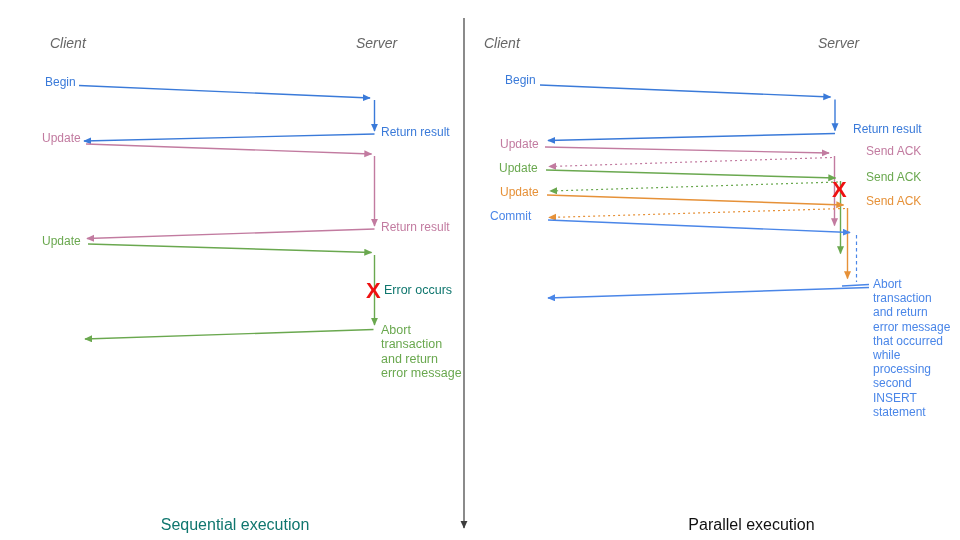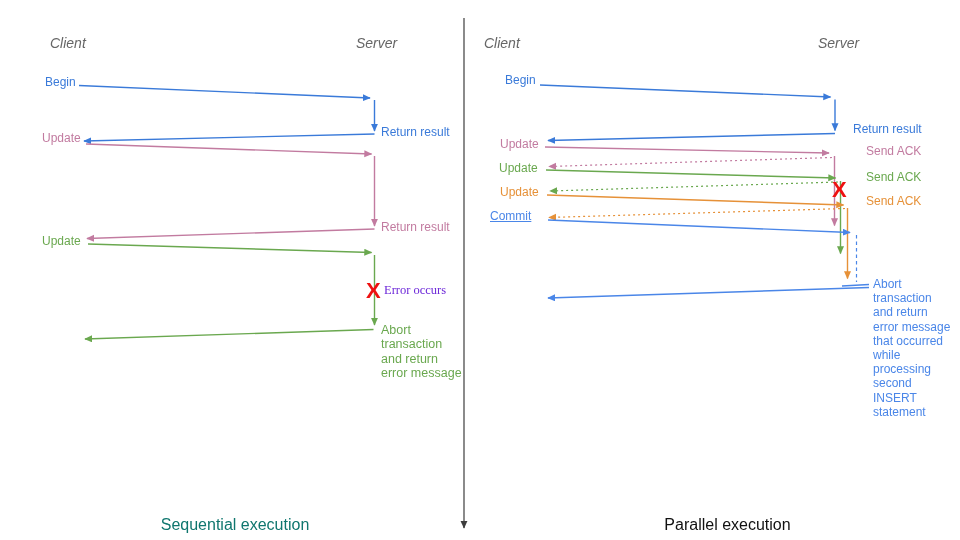--- a/index.html
+++ b/index.html
@@ -83,21 +83,21 @@
   <div class="lbl hdr" style="left: 50px; top: 25px; color: rgb(102, 102, 102);">Client</div>
   <div class="lbl hdr" style="left: 356px; top: 25px; color: rgb(102, 102, 102);">Server</div>
 
   <div class="lbl" style="left: 45px; top: 65px; color: rgb(58, 122, 217);">Begin</div>
   <div class="lbl" style="left: 381px; top: 115px; color: rgb(58, 122, 217);">Return result</div>
   <div class="lbl" style="left: 42px; top: 121px; color: rgb(194, 123, 160);">Update</div>
   <div class="lbl" style="left: 381px; top: 210px; color: rgb(194, 123, 160);">Return result</div>
   <div class="lbl" style="left: 42px; top: 224px; color: rgb(106, 168, 79);">Update</div>
 
   <div class="lbl x-mark" style="left: 366px; top: 270px; color: rgb(238, 17, 17);">X</div>
-  <div class="lbl small" style="left: 384px; top: 273px; color: #6d28d9; font-family: Liberation Serif, serif;">Error occurs</div>
+  <div class="lbl small" style="left: 384px; top: 273px; color: #0f766e;">Error occurs</div>
 
   <div class="lbl multi" style="left: 381px; top: 313px; color: rgb(106, 168, 79);">Abort
 transaction
 and return
 error message</div>
 
   <div class="lbl title" style="left: 105px; top: 506px; width: 260px; color: #0f766e;">Sequential execution</div>
 
   <div class="lbl hdr" style="left: 484px; top: 25px; color: rgb(102, 102, 102);">Client</div>
   <div class="lbl hdr" style="left: 818px; top: 25px; color: rgb(102, 102, 102);">Server</div>
@@ -107,32 +107,32 @@
 
   <div class="lbl" style="left: 500px; top: 127px; color: rgb(194, 123, 160);">Update</div>
   <div class="lbl" style="left: 866px; top: 134px; color: rgb(194, 123, 160);">Send ACK</div>
 
   <div class="lbl" style="left: 499px; top: 151px; color: rgb(106, 168, 79);">Update</div>
   <div class="lbl" style="left: 866px; top: 160px; color: rgb(106, 168, 79);">Send ACK</div>
 
   <div class="lbl" style="left: 500px; top: 175px; color: rgb(230, 145, 56);">Update</div>
   <div class="lbl" style="left: 866px; top: 184px; color: rgb(230, 145, 56);">Send ACK</div>
 
-  <div class="lbl" style="left: 490px; top: 199px; color: rgb(74, 134, 232); text-decoration: underline;">Commit</div>
+  <div class="lbl" style="left: 490px; top: 199px; color: rgb(74, 134, 232);">Commit</div>
 
   <div class="lbl x-mark" style="left: 832px; top: 169px; color: rgb(238, 17, 17);">X</div>
 
   <div class="lbl multi-sm" style="left: 873px; top: 267px; color: rgb(74, 134, 232);">Abort
 transaction
 and return
 error message
 that occurred
 while
 processing
 second
 INSERT
 statement</div>
 
-  <div class="lbl title" style="left: 600px; top: 506px; width: 255px; color: rgb(17, 17, 17);">Parallel execution</div>
+  <div class="lbl title" style="left: 624px; top: 506px; width: 255px; color: rgb(17, 17, 17);">Parallel execution</div>
 
   <div class="lbl center" style="left: 446px; top: 539px; width: 38px; color: rgb(61, 61, 61);">Time</div>
 
 </div>
 
 </body></html>

